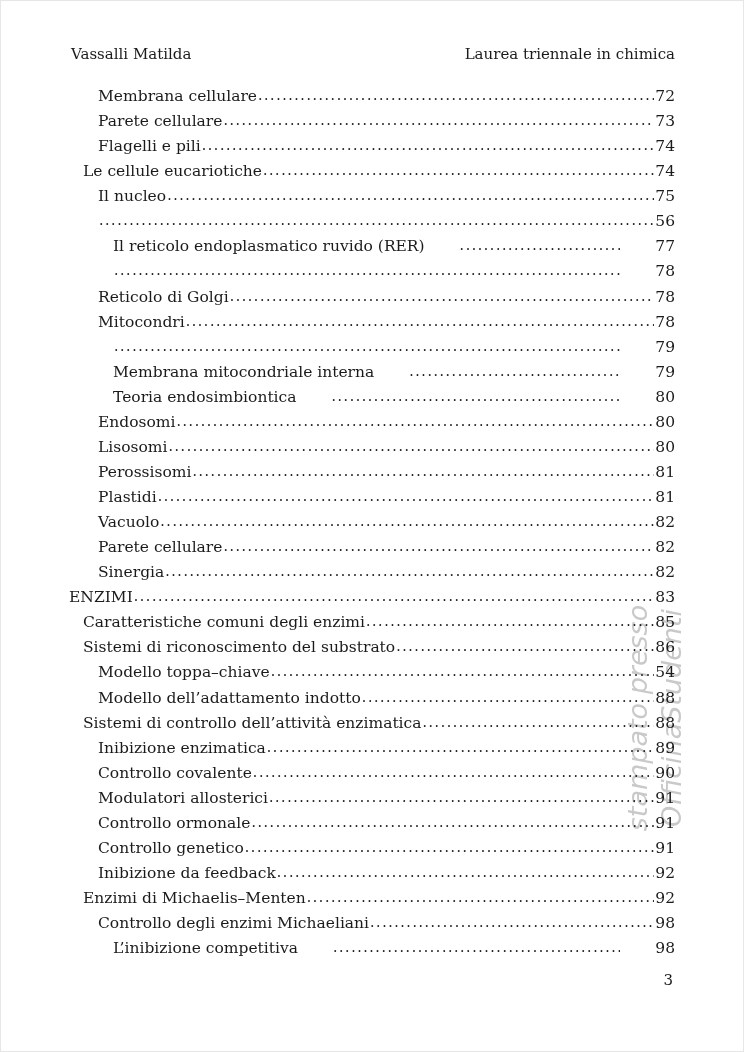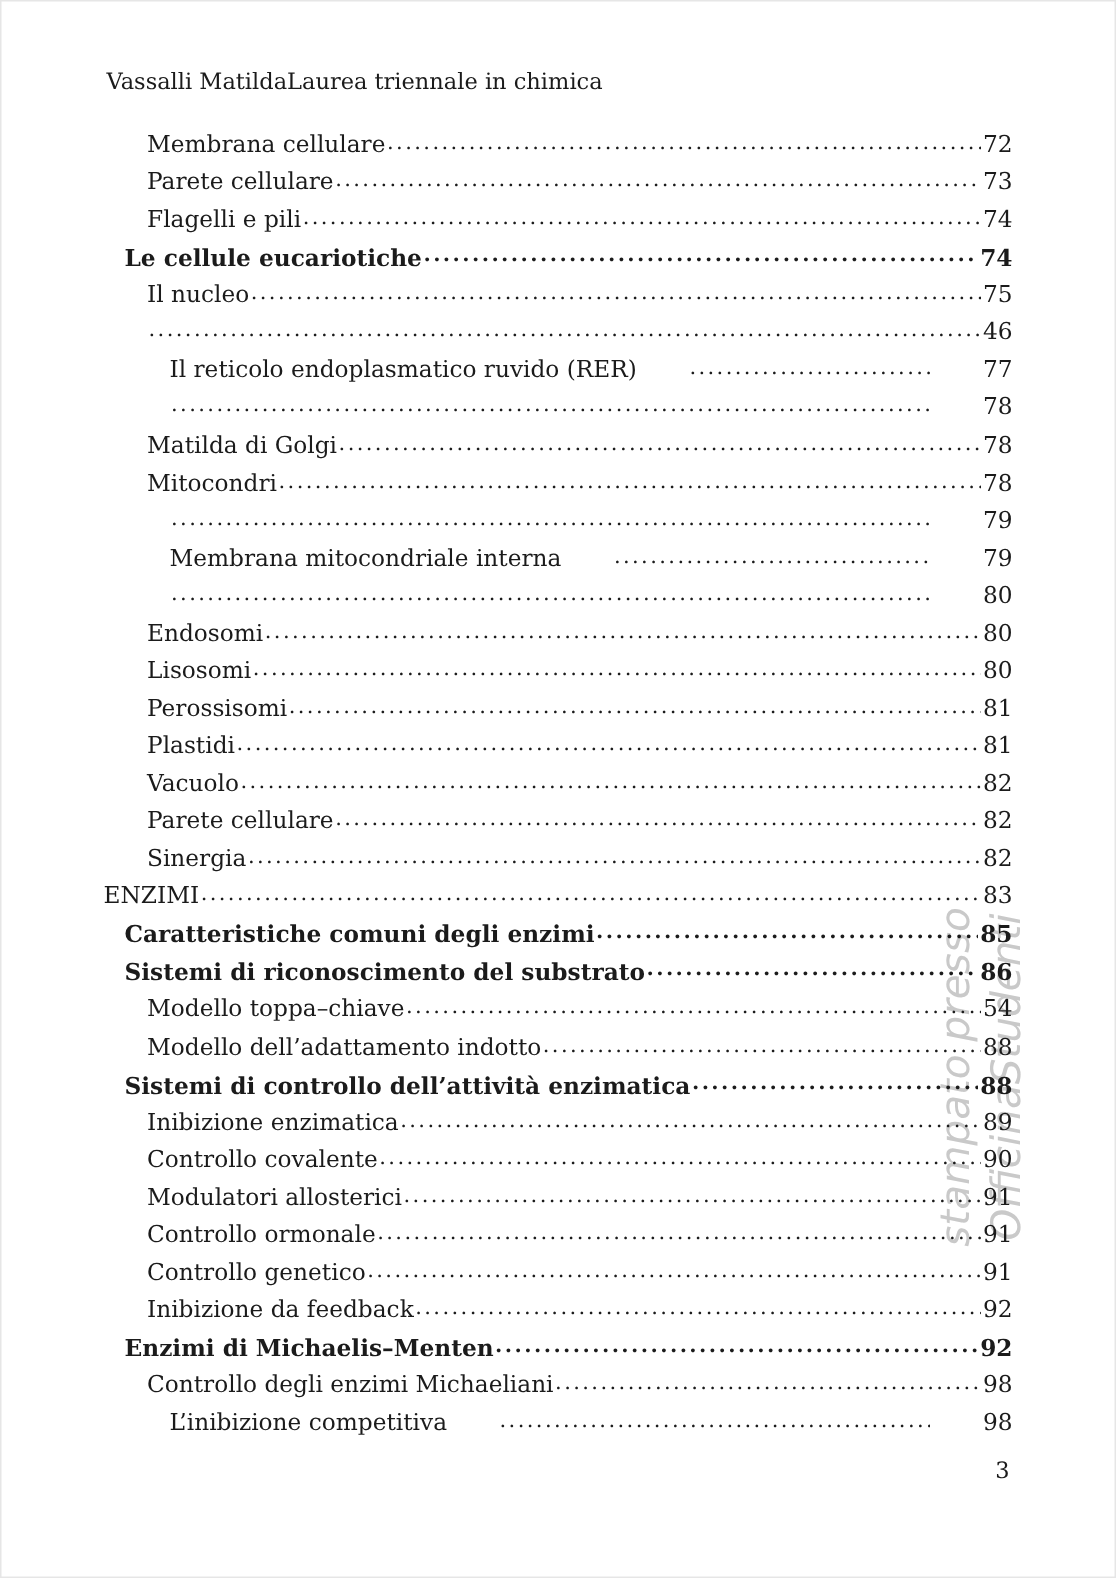--- a/index.html
+++ b/index.html
@@ -17,39 +17,40 @@
     font-family: "DejaVu Serif", "Liberation Serif", serif;
     color: #1b1b1b;
     overflow: hidden;
   }
   .header {
     position: absolute;
     top: 44px;
     left: 70px;
     right: 68px;
     display: flex;
+    justify-content: space-between;
     font-size: 15px;
     line-height: 18px;
   }
   .toc {
     position: absolute;
     top: 86px;
     left: 68px;
     right: 68px;
     z-index: 2;
   }
   .toc-row {
     display: flex;
     align-items: flex-start;
     height: 25.07px;
     font-size: 15.5px;
     white-space: nowrap;
   }
   .toc-row.lvl0 { padding-left: 0; }
-  .toc-row.lvl1 { padding-left: 14px; font-weight: bold; }
+  .toc-row.lvl1 { padding-left: 14px; }
   .toc-row.lvl2 { padding-left: 29px; }
   .toc-row.lvl3 { padding-left: 44px; gap: 34px; }
   .toc-label {
     flex: 0 0 auto;
   }
   .toc-dots {
     flex: 1 1 auto;
     overflow: hidden;
     white-space: nowrap;
     letter-spacing: 1.6px;
@@ -123,36 +124,36 @@
     </div>
 
     <div class="toc-row lvl2">
       <span class="toc-label">Il nucleo</span>
       <span class="toc-dots">............................................................................................................................................................................................................................</span>
       <span class="toc-page">75</span>
     </div>
 
     <div class="toc-row lvl2">
       <span class="toc-dots">............................................................................................................................................................................................................................</span>
-      <span class="toc-page">46</span>
+      <span class="toc-page">56</span>
     </div>
 
     <div class="toc-row lvl3">
       <span class="toc-label">Il reticolo endoplasmatico ruvido (RER)</span>
       <span class="toc-dots">............................................................................................................................................................................................................................</span>
       <span class="toc-page">77</span>
     </div>
 
     <div class="toc-row lvl3">
       <span class="toc-dots">............................................................................................................................................................................................................................</span>
       <span class="toc-page">78</span>
     </div>
 
     <div class="toc-row lvl2">
-      <span class="toc-label">Matilda di Golgi</span>
+      <span class="toc-label">Reticolo di Golgi</span>
       <span class="toc-dots">............................................................................................................................................................................................................................</span>
       <span class="toc-page">78</span>
     </div>
 
     <div class="toc-row lvl2">
       <span class="toc-label">Mitocondri</span>
       <span class="toc-dots">............................................................................................................................................................................................................................</span>
       <span class="toc-page">78</span>
     </div>
 
@@ -161,20 +162,21 @@
       <span class="toc-page">79</span>
     </div>
 
     <div class="toc-row lvl3">
       <span class="toc-label">Membrana mitocondriale interna</span>
       <span class="toc-dots">............................................................................................................................................................................................................................</span>
       <span class="toc-page">79</span>
     </div>
 
     <div class="toc-row lvl3">
+      <span class="toc-label">Teoria endosimbiontica</span>
       <span class="toc-dots">............................................................................................................................................................................................................................</span>
       <span class="toc-page">80</span>
     </div>
 
     <div class="toc-row lvl2">
       <span class="toc-label">Endosomi</span>
       <span class="toc-dots">............................................................................................................................................................................................................................</span>
       <span class="toc-page">80</span>
     </div>
 

